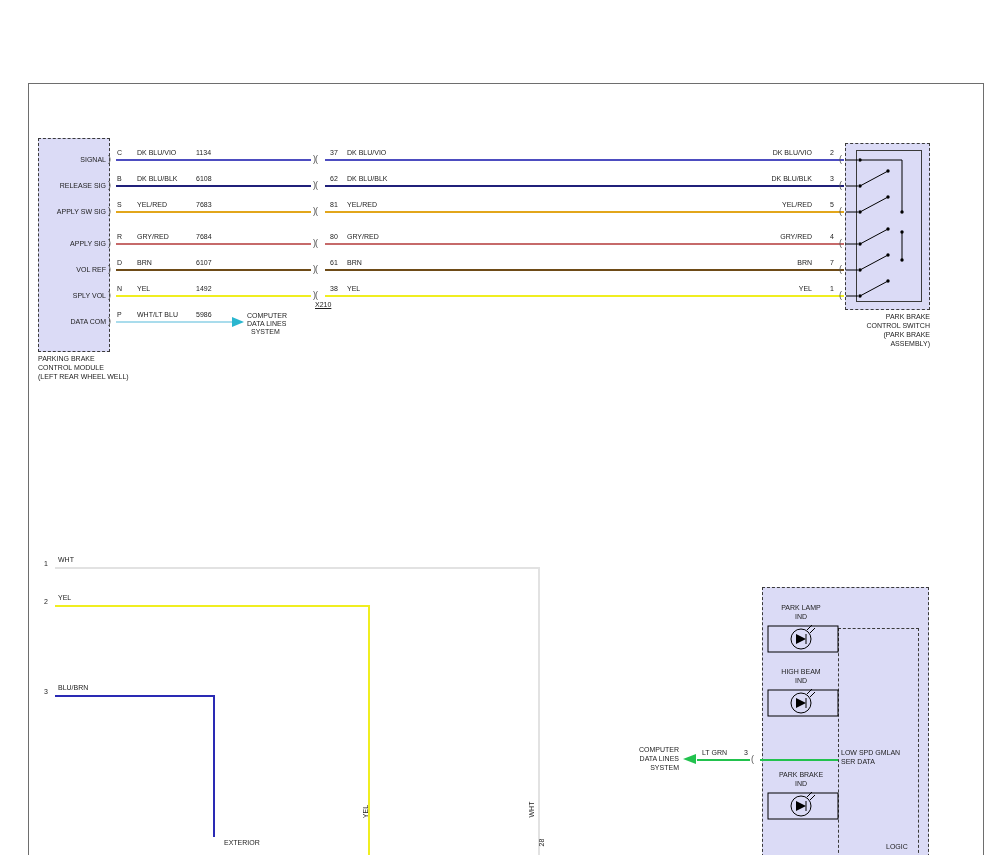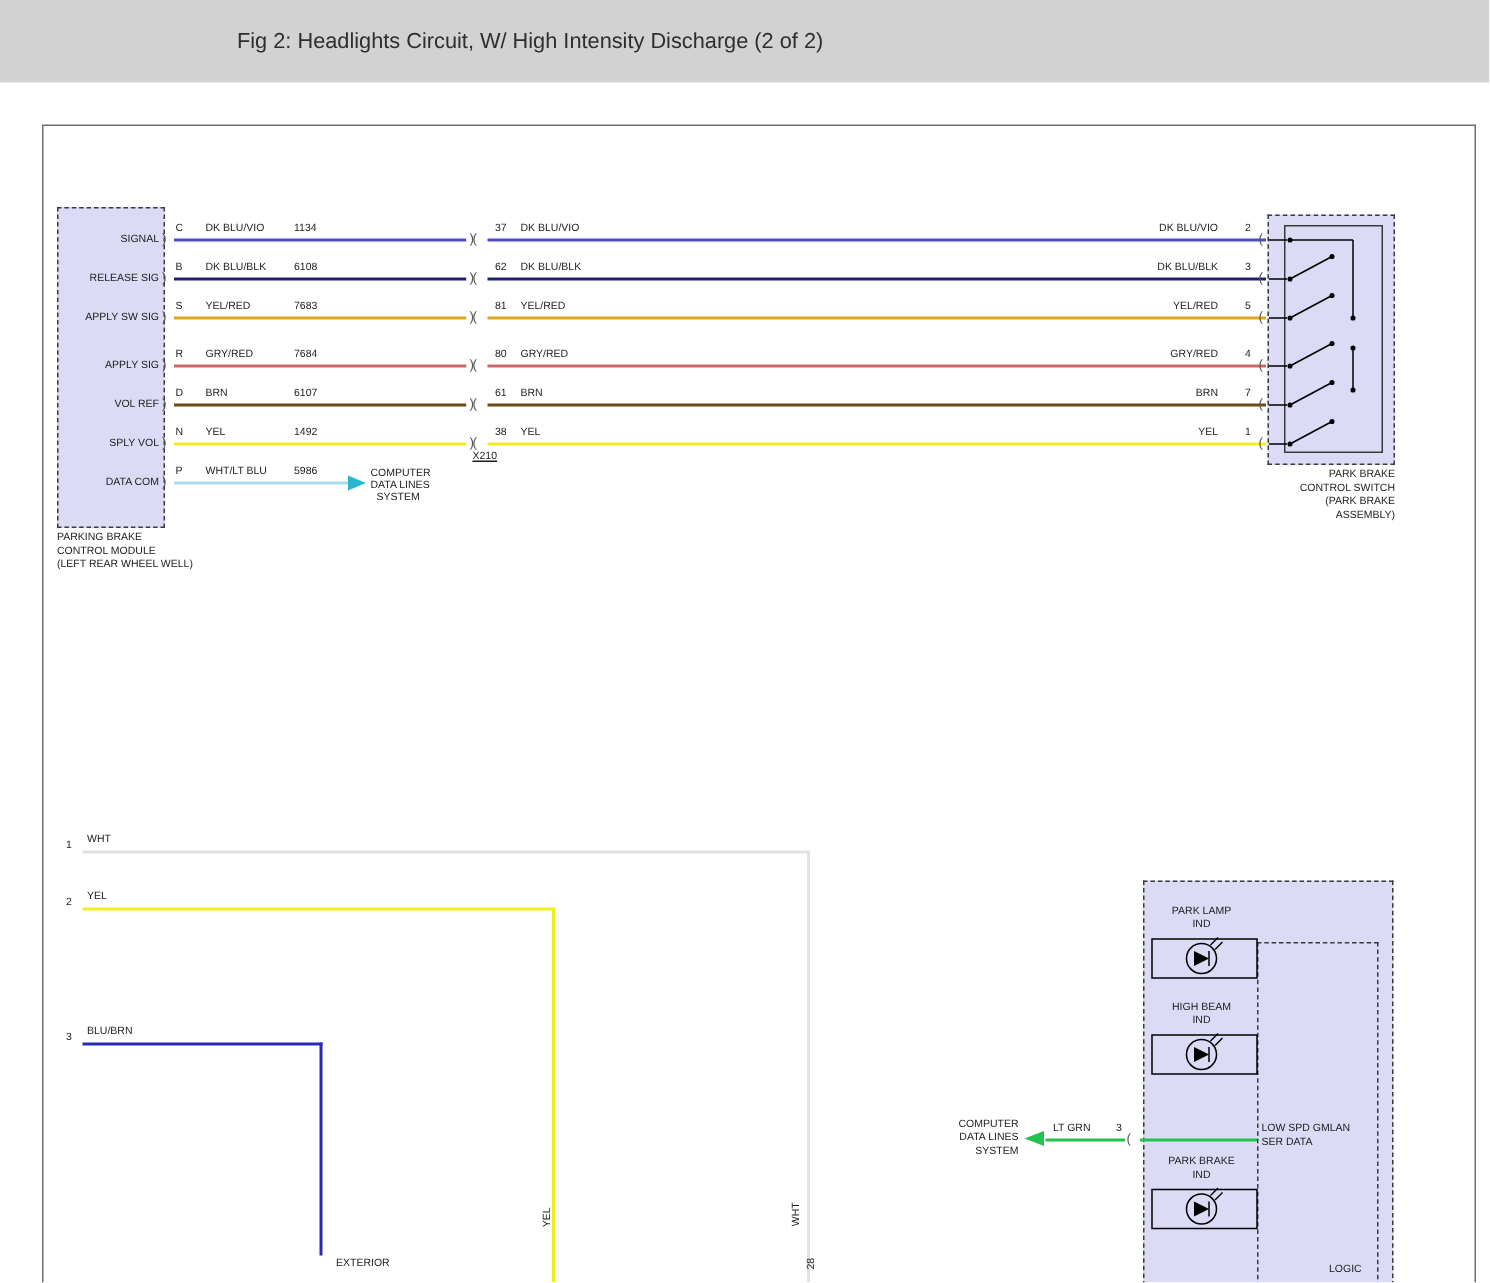--- a/index.html
+++ b/index.html
@@ -22,23 +22,20 @@
   .tri-r{position:absolute;width:0;height:0;border-top:5px solid transparent;border-bottom:5px solid transparent;border-left:12px solid #2ab6cf}
   .tri-l{position:absolute;width:0;height:0;border-top:5px solid transparent;border-bottom:5px solid transparent;border-right:13px solid #22c24e}
   svg.overlay{position:absolute;left:0;top:0;pointer-events:none}
   .ul{text-decoration:underline}
 </style>
 </head>
 <body>
 
 <div id="stage">
 
-  <div class="banner">
-    <span class="banner-title">Fig 2: Headlights Circuit, W/ High Intensity Discharge (2 of 2)</span>
-  </div>
 
   <div class="frame"></div>
 
   <div class="dbox" style="left:38px;top:138px;width:72px;height:214px"></div>
   <span class="lbl r" style="left:40px;top:156px;width:66px">SIGNAL</span>
   <span class="lbl r" style="left:40px;top:182px;width:66px">RELEASE SIG</span>
   <span class="lbl r" style="left:40px;top:208px;width:66px">APPLY SW SIG</span>
   <span class="lbl r" style="left:40px;top:240px;width:66px">APPLY SIG</span>
   <span class="lbl r" style="left:40px;top:266px;width:66px">VOL REF</span>
   <span class="lbl r" style="left:40px;top:292px;width:66px">SPLY VOL</span>

